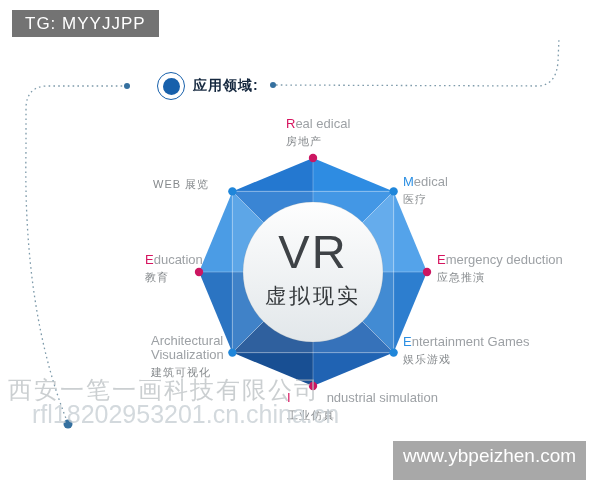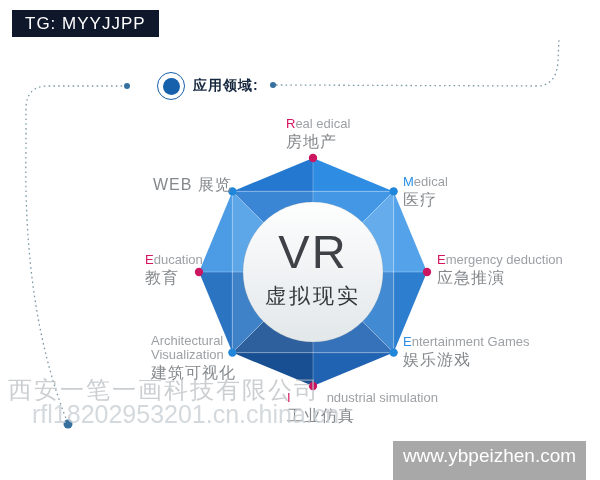--- a/index.html
+++ b/index.html
@@ -3,36 +3,36 @@
 <meta charset="utf-8">
 <style>
   html,body{margin:0;padding:0;background:#fff;}
   .stage{
     position:relative;width:600px;height:480px;background:#ffffff;overflow:hidden;
     font-family:"Liberation Sans","DejaVu Sans",sans-serif;
   }
   
   .top-banner{
     position:absolute;left:12px;top:10px;height:27px;line-height:27px;
-    padding:0 13px;background:#0f172a;color:#fff;font-size:17px;letter-spacing:1px;
+    padding:0 13px;background:#737373;color:#fff;font-size:17px;letter-spacing:1px;
   }
   
   #diagram-svg{position:absolute;left:0;top:0;}
   
   .heading{position:absolute;left:157px;top:72px;display:flex;align-items:center;}
   .heading .ring{
     width:26px;height:26px;border:1.5px solid #1760ab;border-radius:50%;
     display:flex;align-items:center;justify-content:center;background:#fff;
   }
   .heading .dot{width:17px;height:17px;border-radius:50%;background:#1760ab;}
   .heading .txt{margin-left:8px;font-size:14px;font-weight:bold;color:#15283f;letter-spacing:1px;}
   
   .label{position:absolute;white-space:nowrap;}
   .label .en{font-size:13px;color:#9da1a5;line-height:14px;}
-  .label .zh{font-size:16px;color:#85898c;line-height:15px;margin-top:3px;letter-spacing:1px;}
+  .label .zh{font-size:11px;color:#85898c;line-height:15px;margin-top:3px;letter-spacing:1px;}
   .pos-top{left:286px;top:117px;}
   .pos-ne {left:403px;top:175px;}
   .pos-e  {left:437px;top:253px;}
   .pos-se {left:403px;top:335px;}
   .pos-s  {left:287px;top:391px;}
   .pos-sw {left:151px;top:334px;}
   .pos-w  {left:145px;top:253px;}
   .pos-nw {left:153px;top:174px;}
   
   .wm1{

